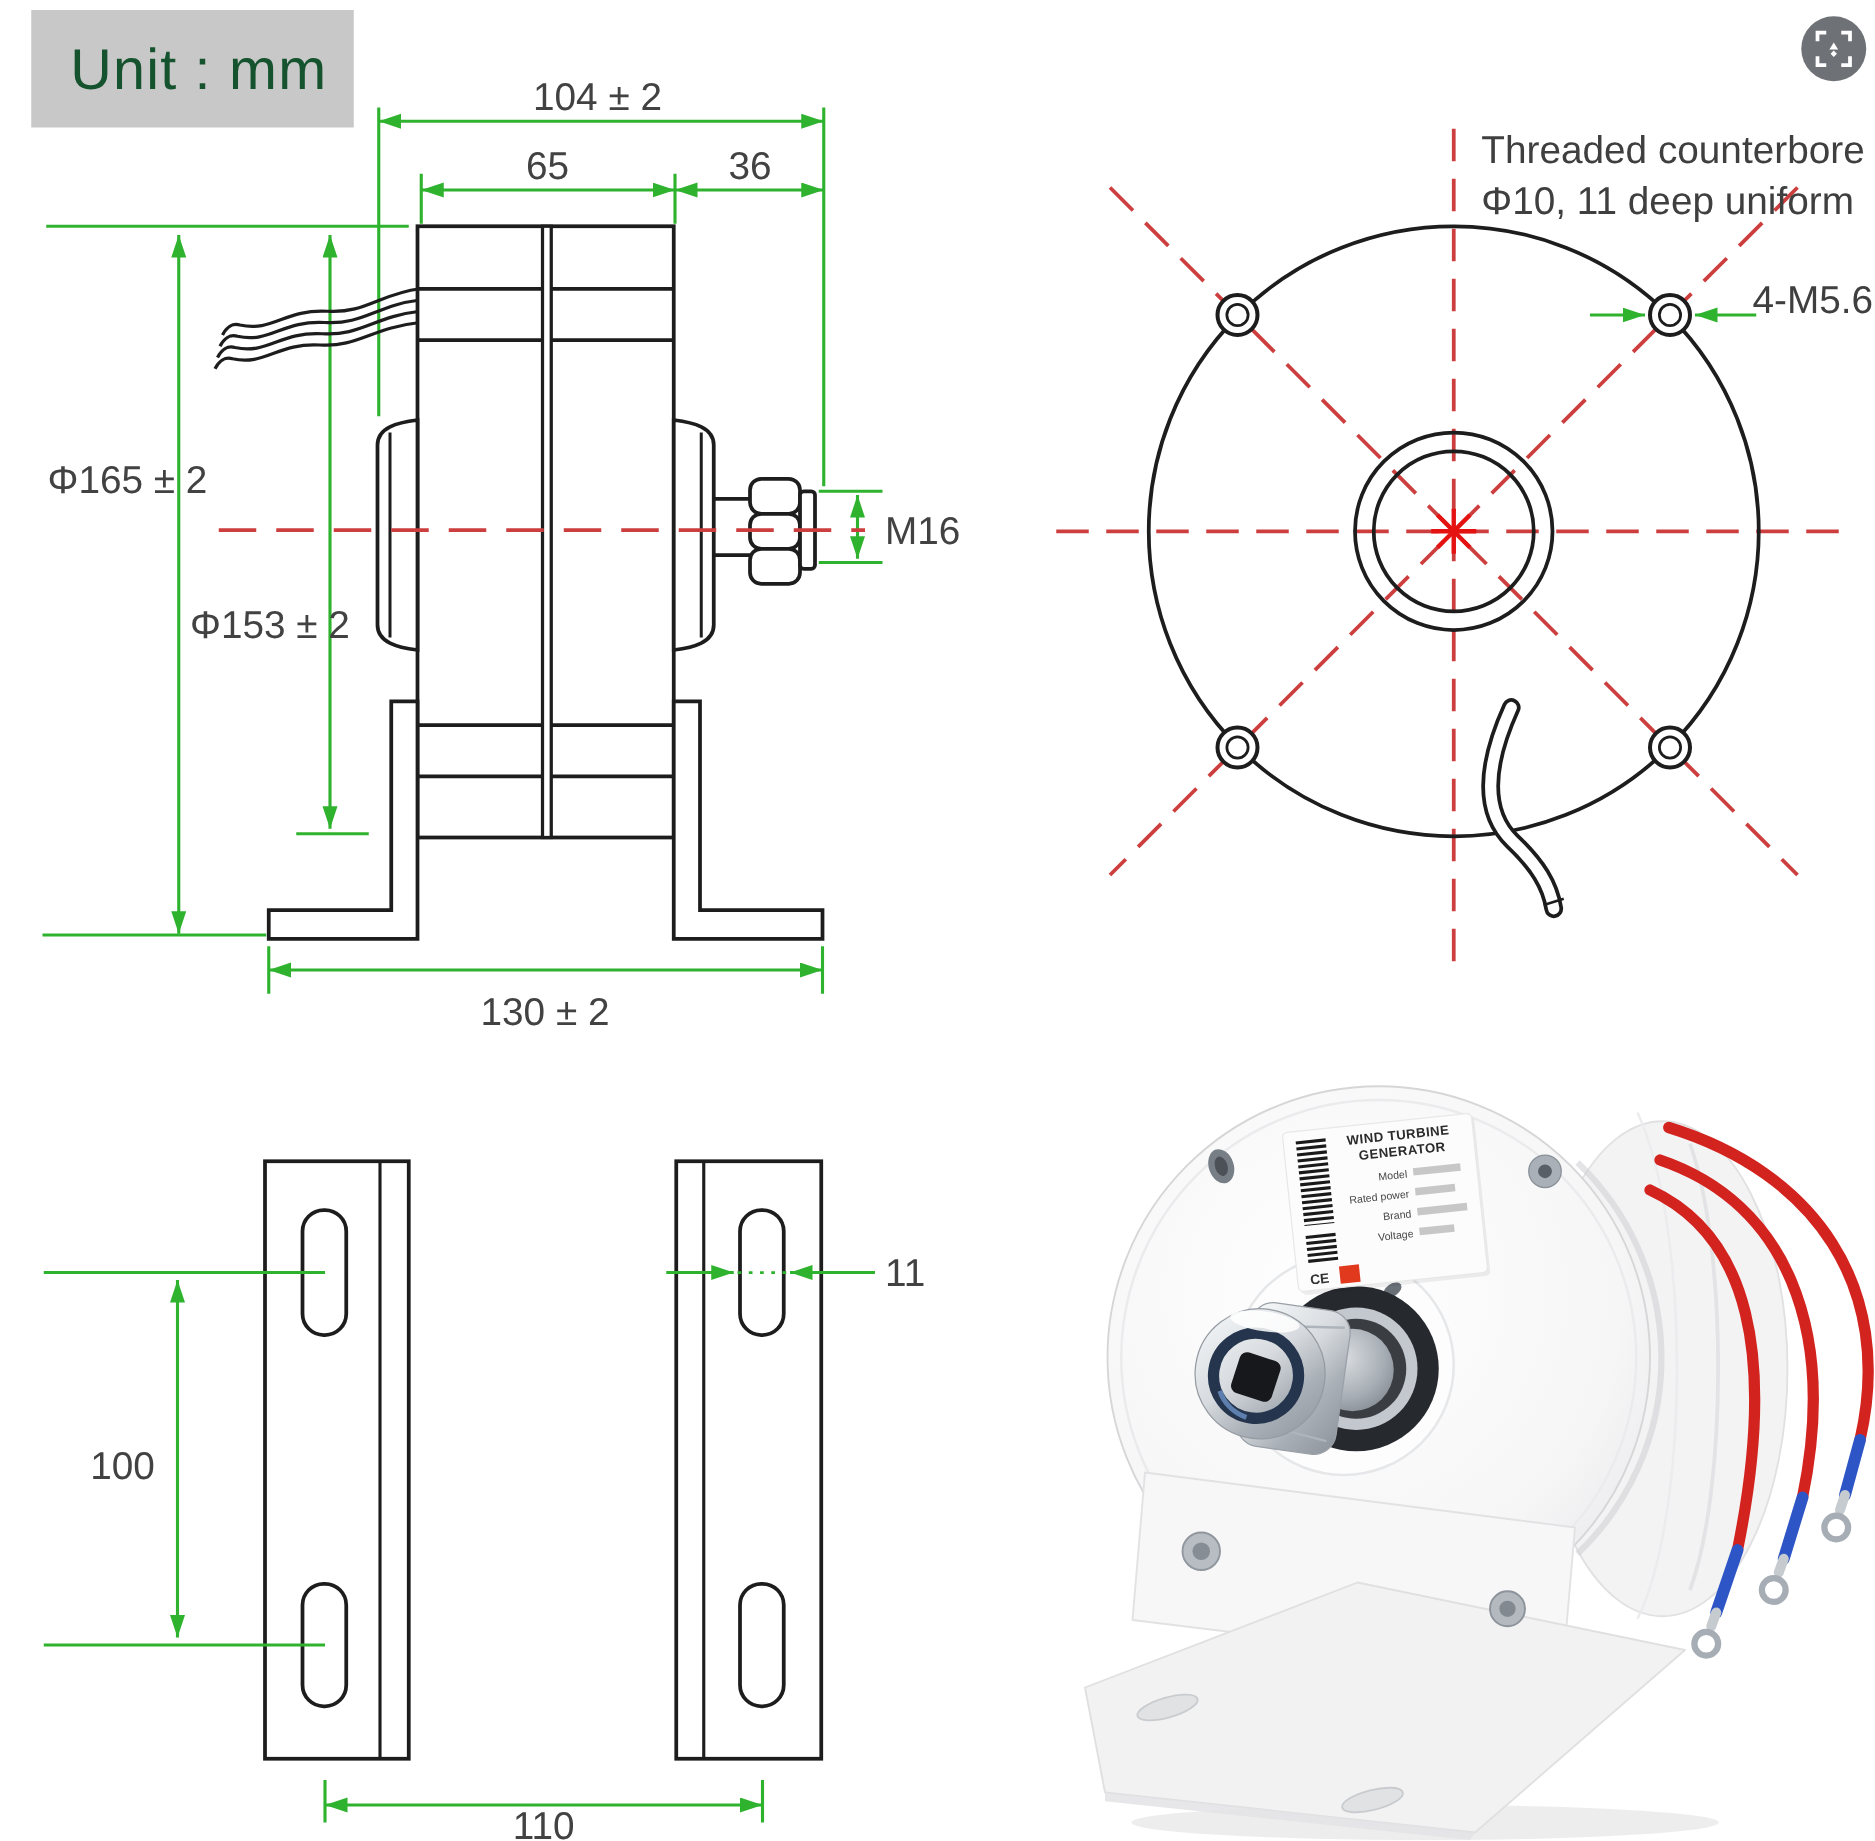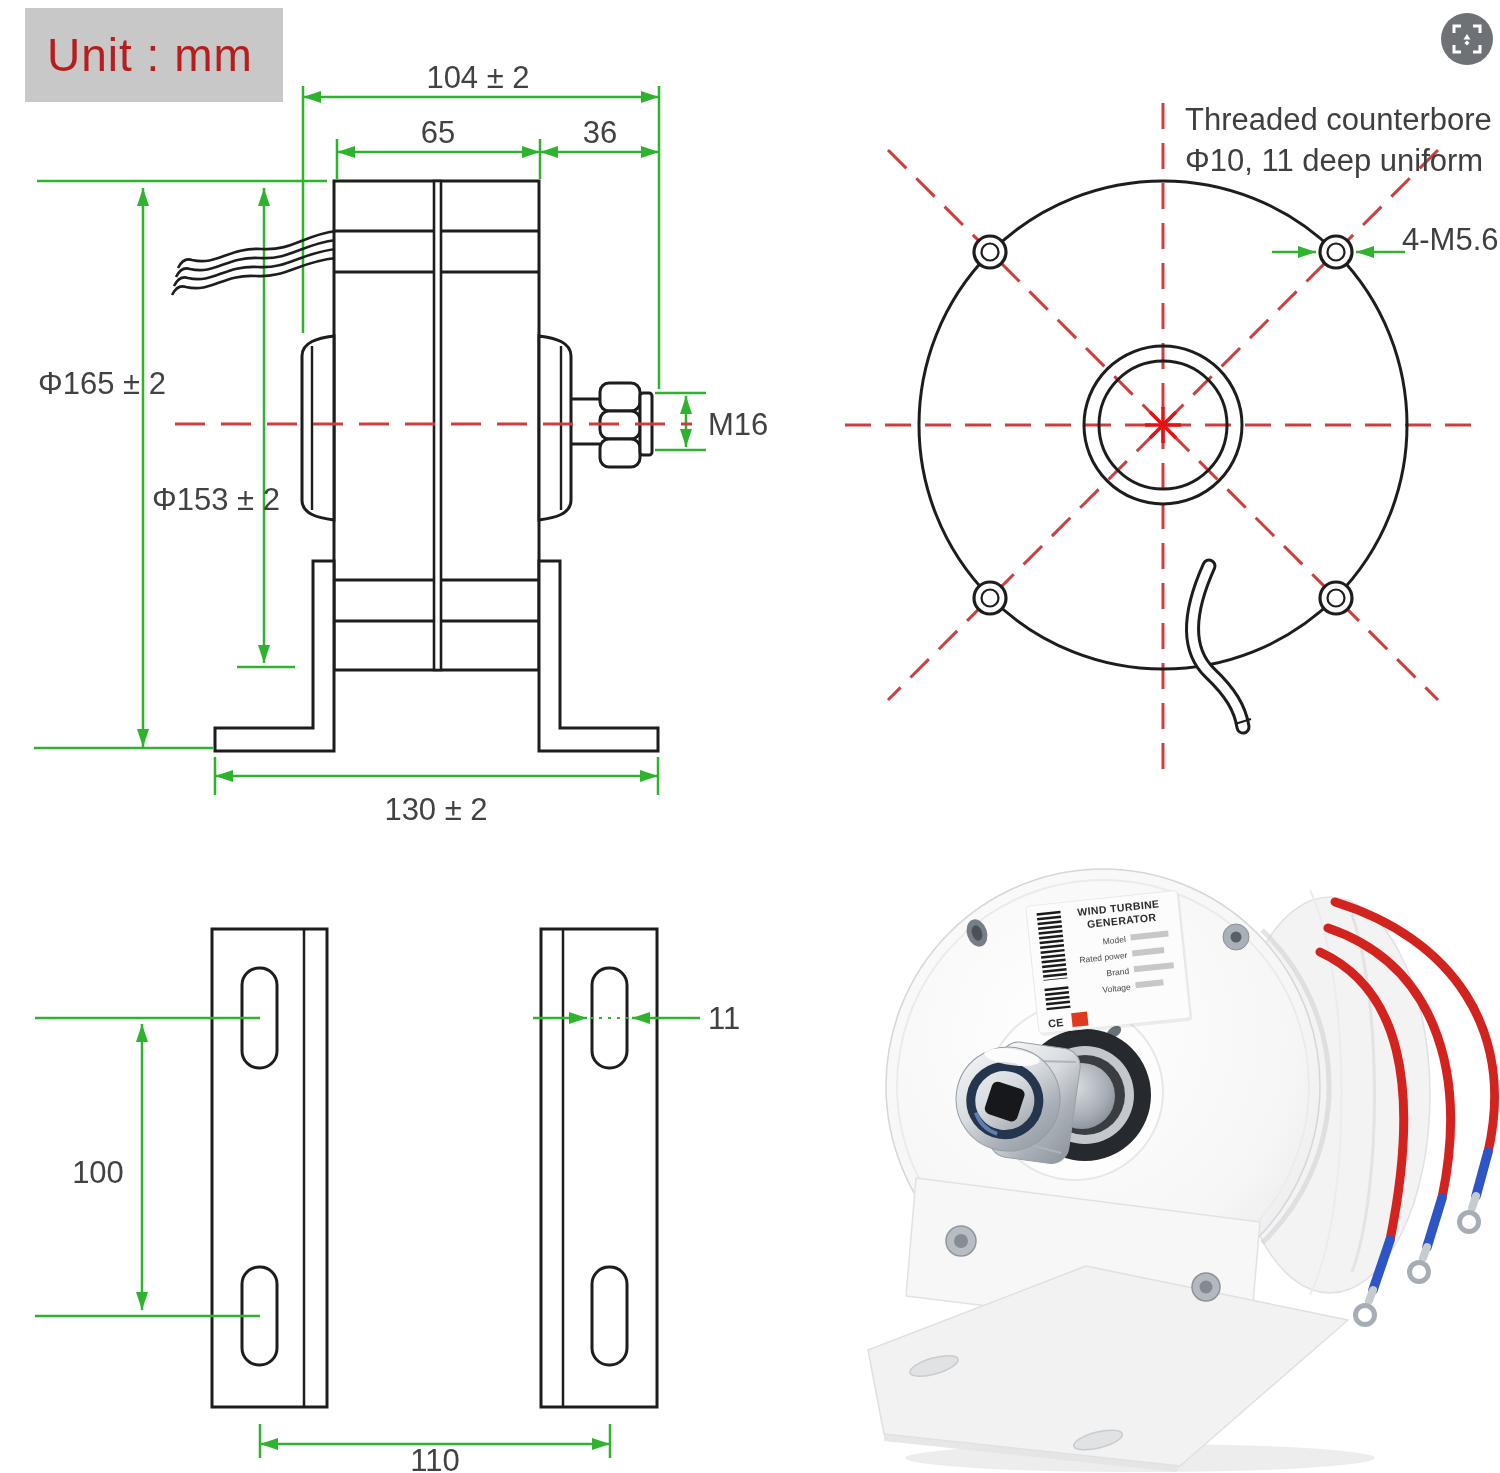--- a/index.html
+++ b/index.html
@@ -2,23 +2,24 @@
 <html><head>
 <meta charset="utf-8">
 <style>
   html,body{margin:0;padding:0;}
   body{
     width:1500px;height:1473px;position:relative;background:#ffffff;
     font-family:"Liberation Sans",sans-serif;overflow:hidden;
   }
   .unit-box{
     position:absolute;left:25px;top:8px;width:258px;height:94px;
-    background:#c8c8c8;color:#b91c1c;font-size:46px;font-weight:500;
-    display:flex;align-items:center;padding-left:22px;box-sizing:border-box;
+    background:#c8c8c8;color:#14532d;font-size:46px;font-weight:500;
+    display:flex;align-items:center;padding-left:10px;box-sizing:border-box;
     letter-spacing:1px;
+    justify-content:center;
   }
   .expand-btn{
     position:absolute;left:1441px;top:13px;width:52px;height:52px;
     border-radius:50%;background:#64686c;opacity:.93;border:none;padding:0;
     display:flex;align-items:center;justify-content:center;cursor:pointer;
   }
   svg{position:absolute;display:block;}
   #side-view{left:0;top:60px;}
   #front-view{left:810px;top:70px;}
   #bracket-view{left:0;top:880px;}

